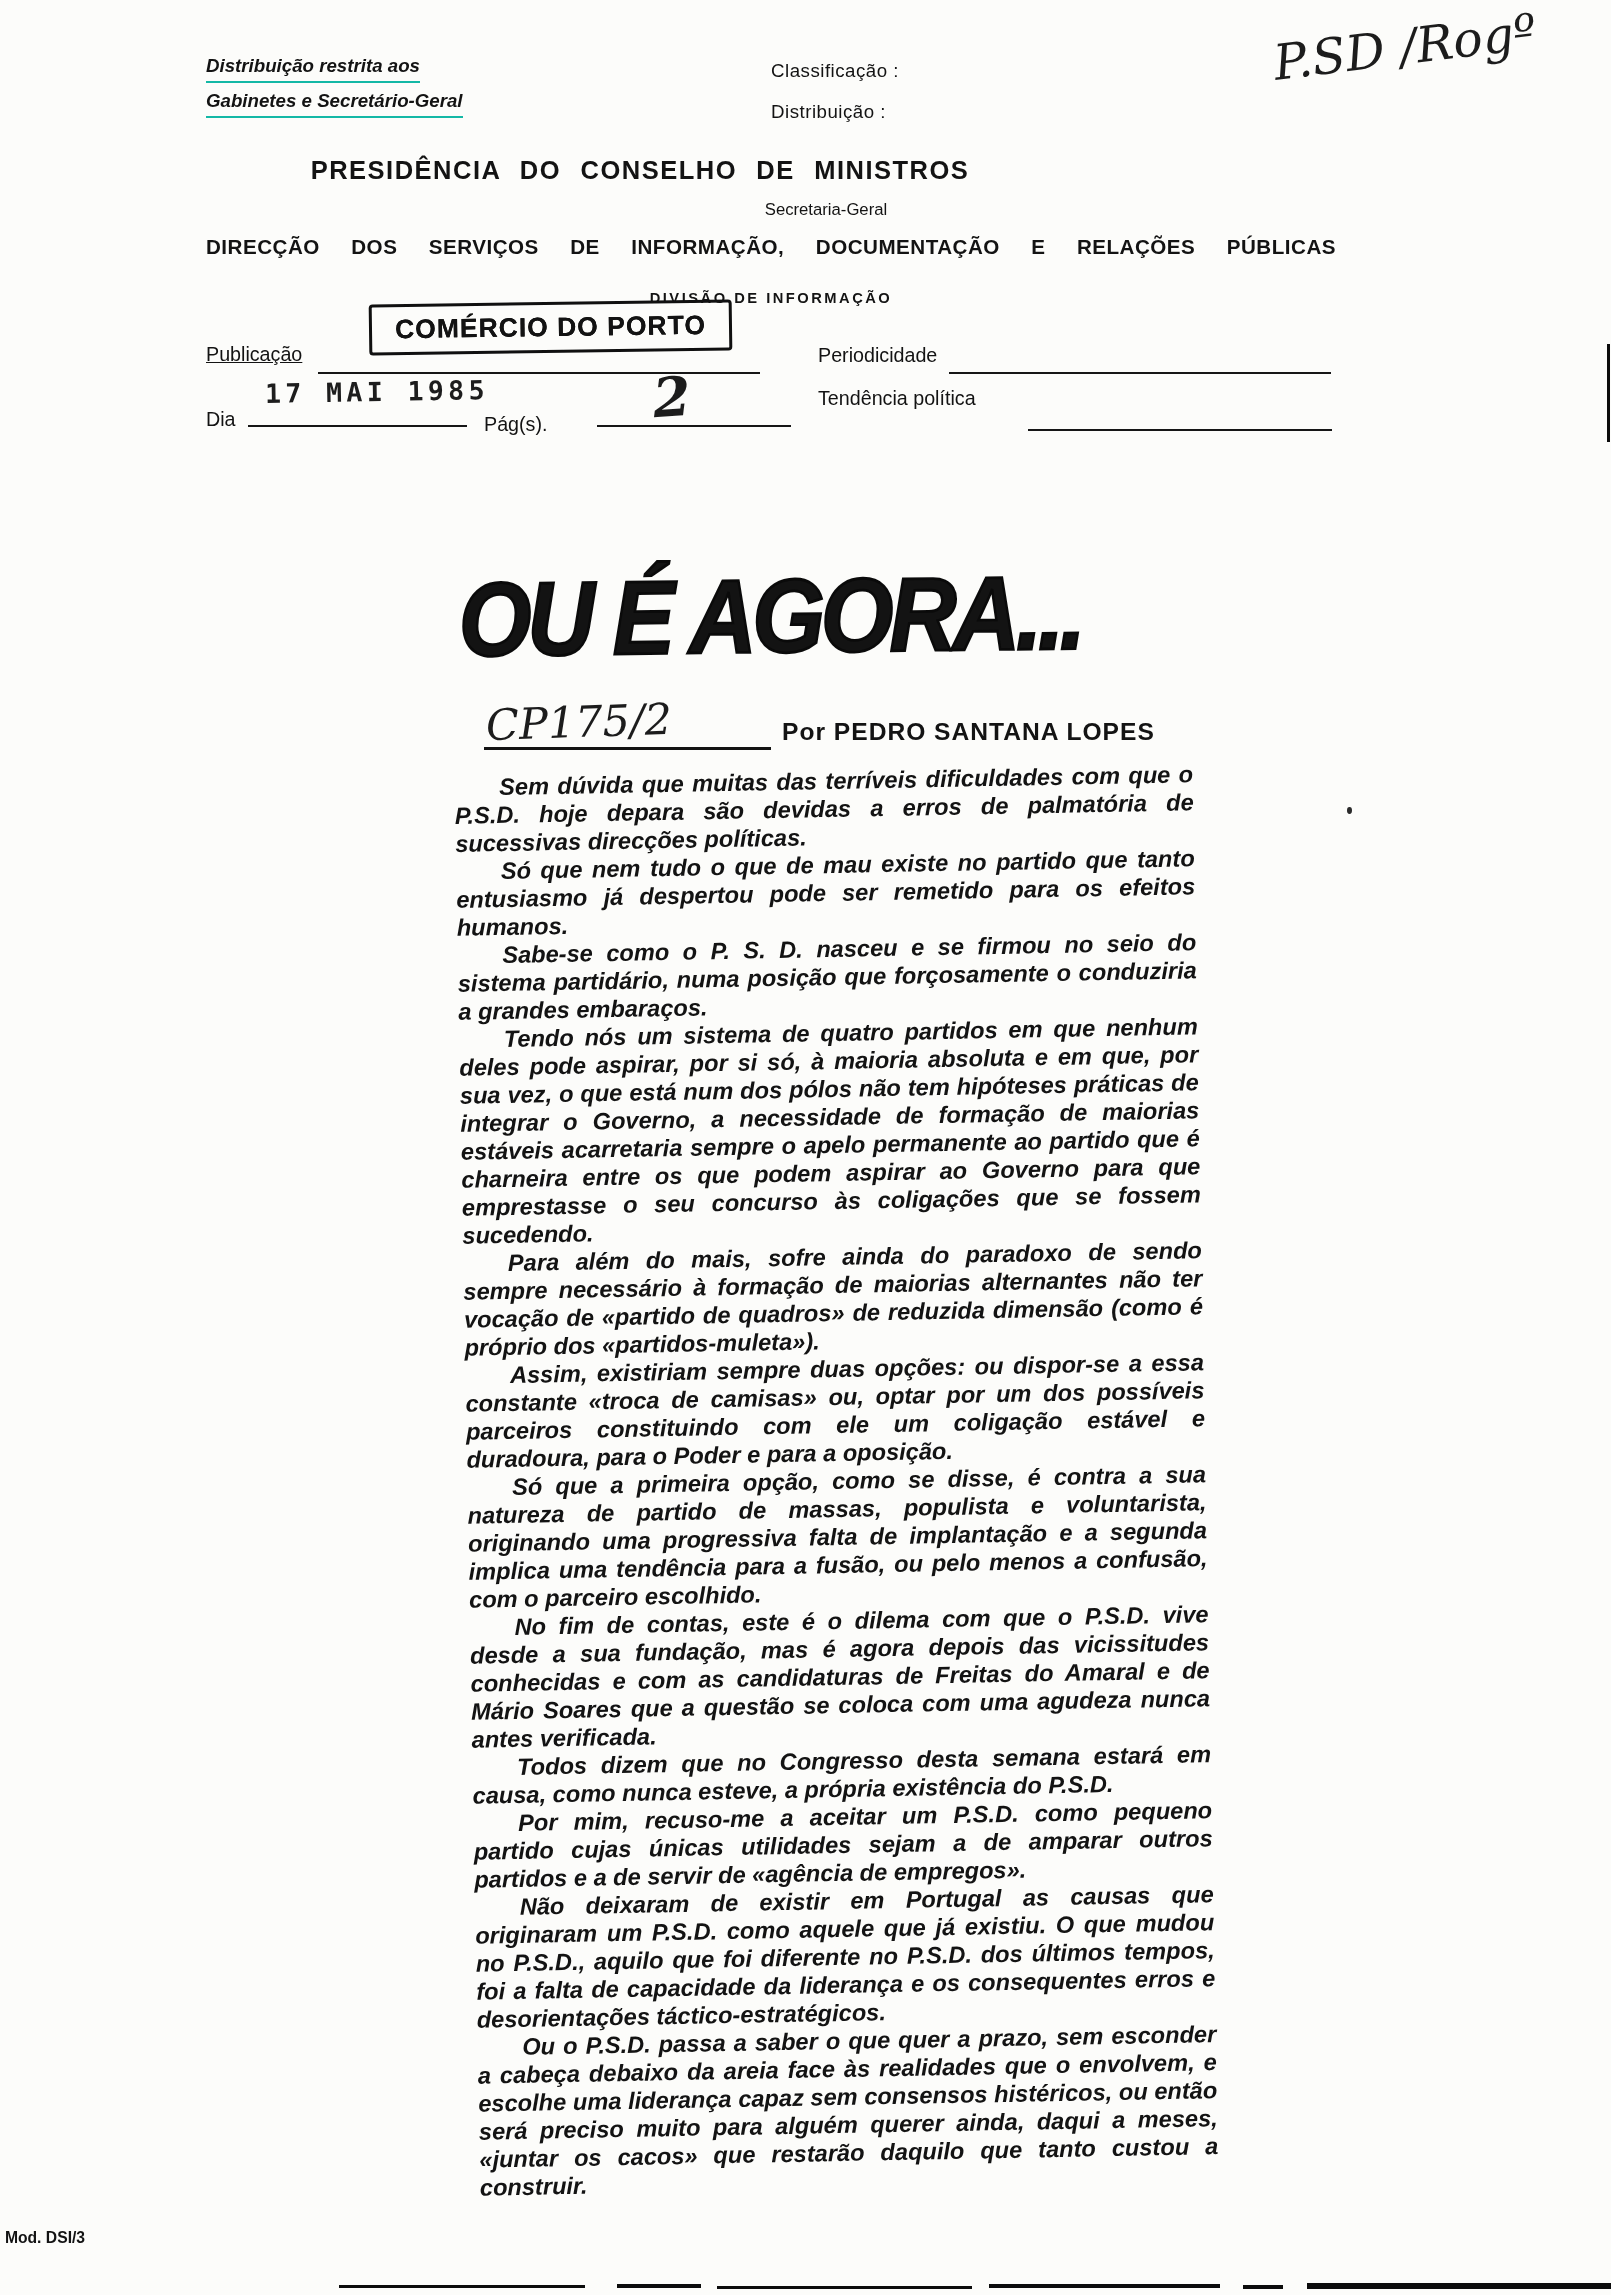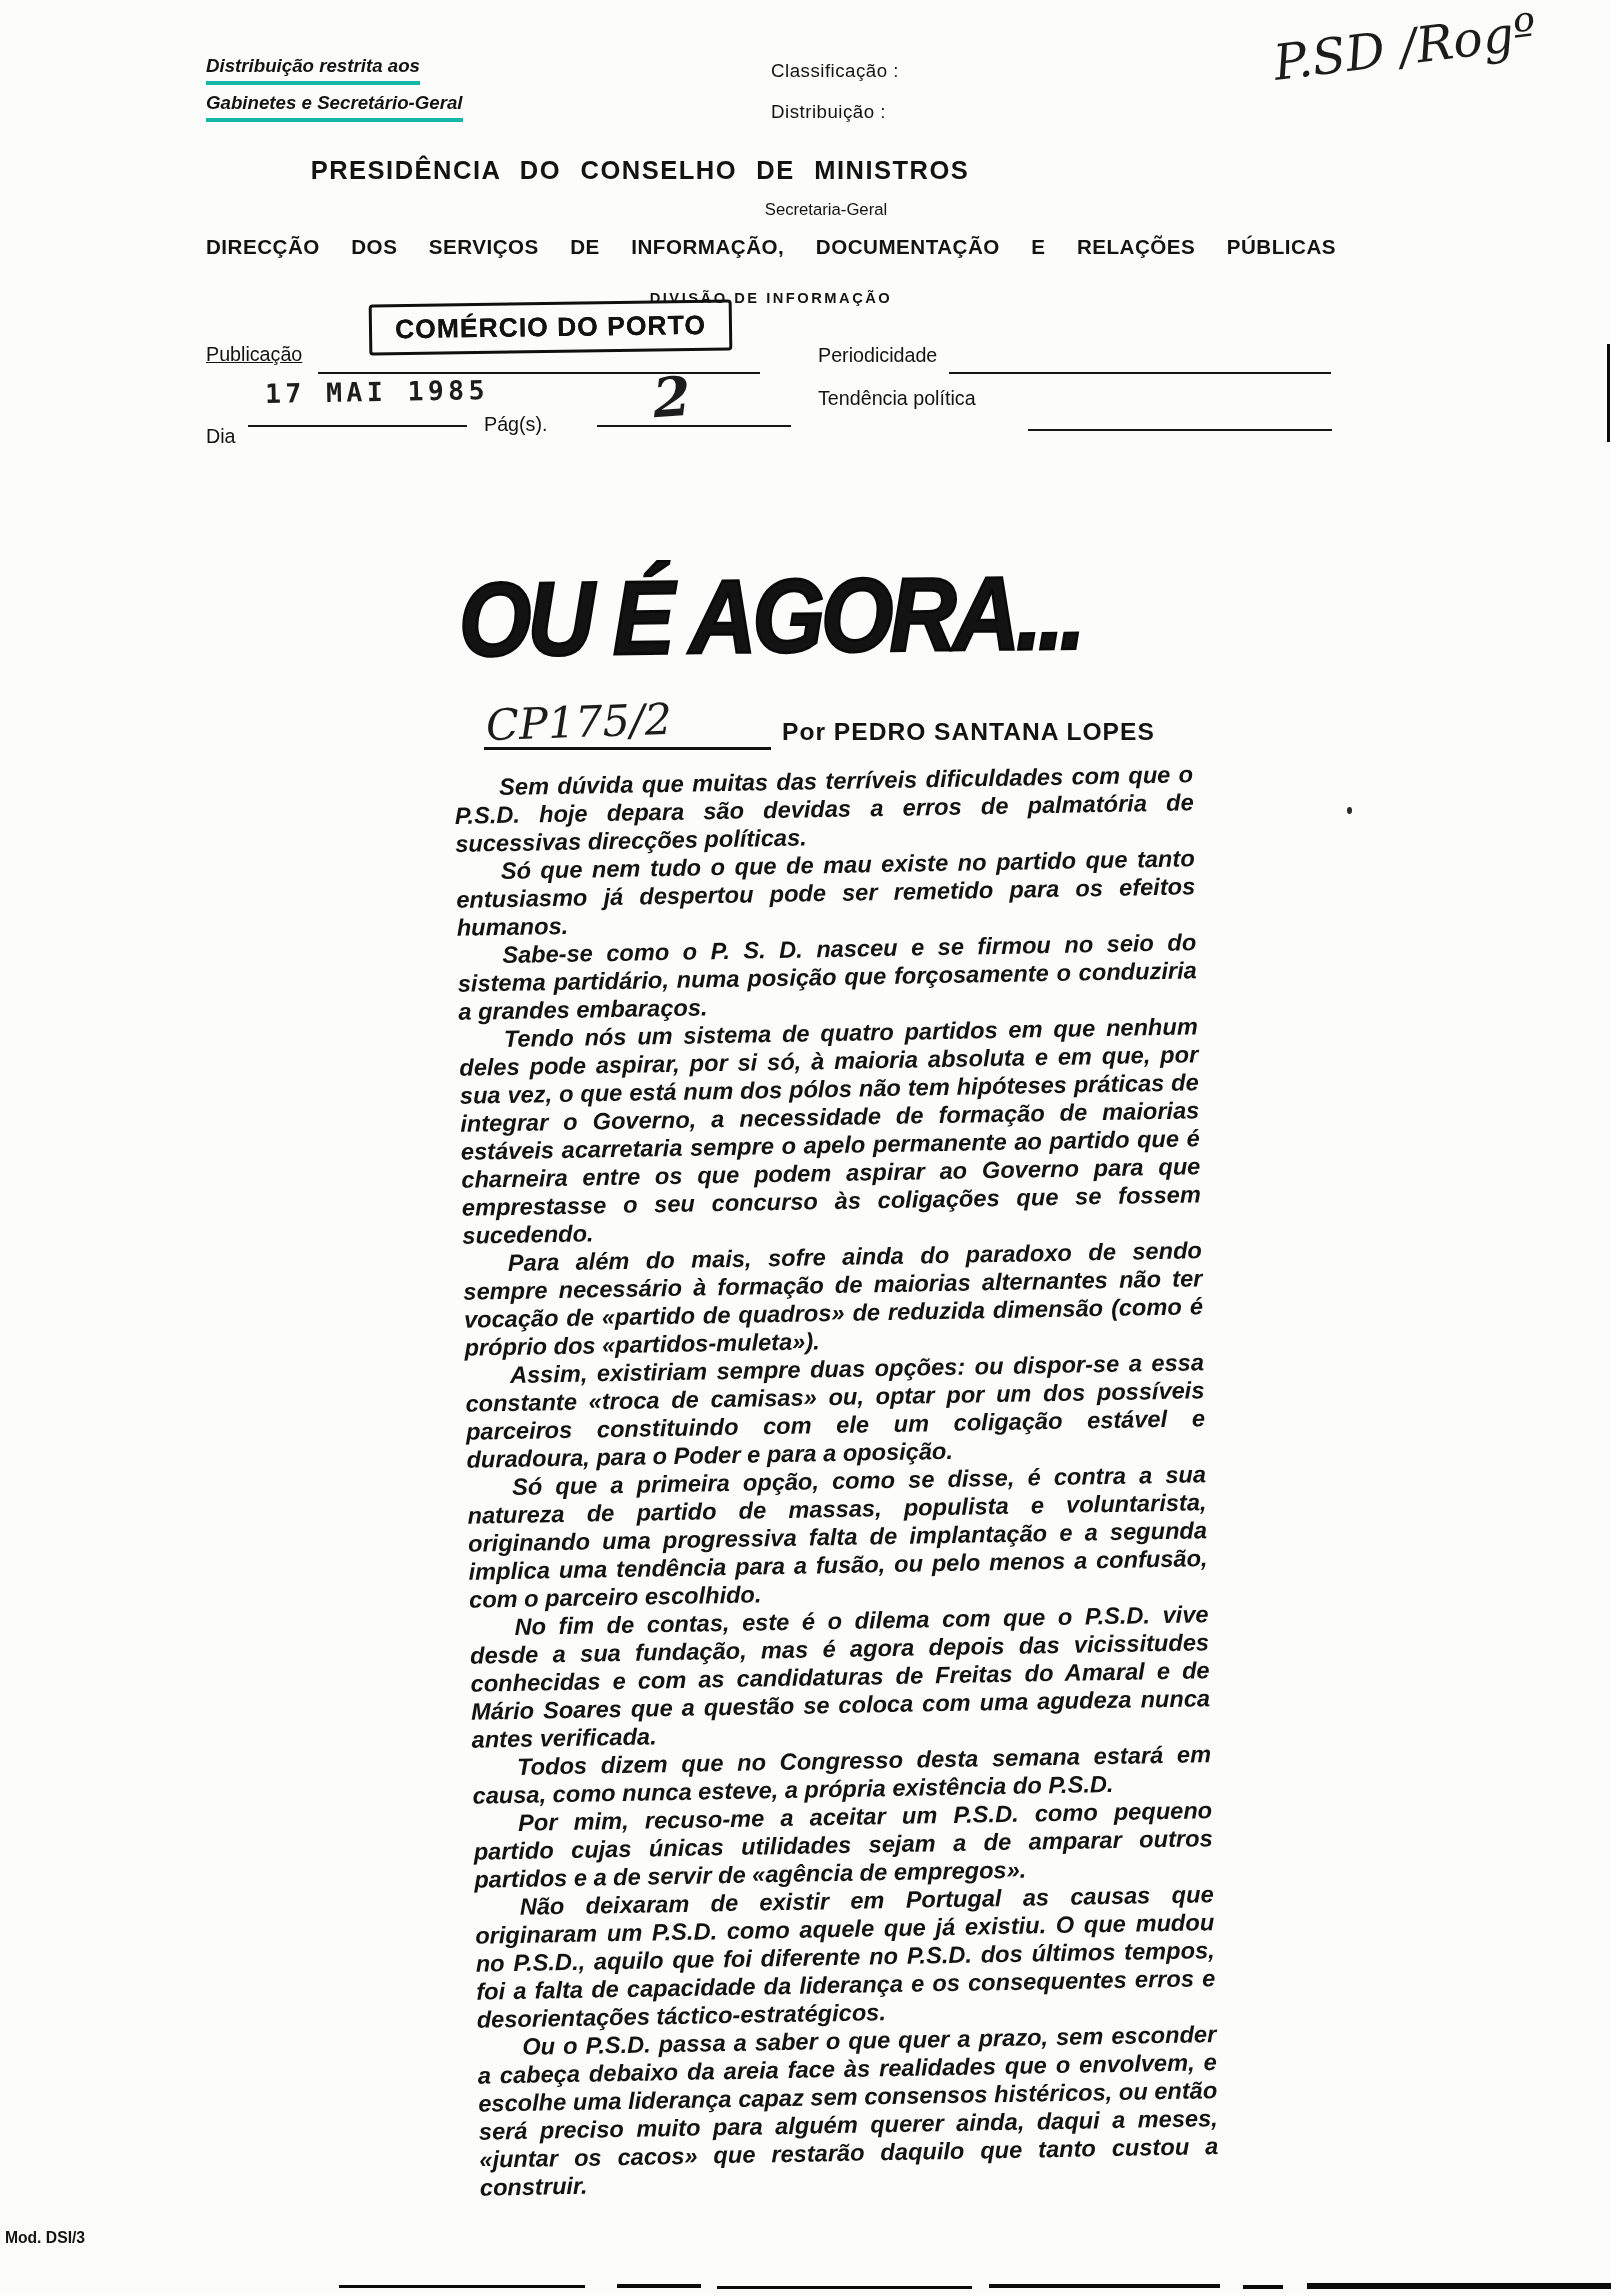--- a/index.html
+++ b/index.html
@@ -7,21 +7,21 @@
   .page {
     position:relative;
     width:1612px; height:2295px;
     background:#fcfcfa;
     color:#131313;
     font-family:"Liberation Sans", sans-serif;
     overflow:hidden;
   }
   
   .dist-note { position:absolute; left:206px; top:55px; font-style:italic; font-weight:bold; font-size:18.7px; }
-  .dist-note .nline { display:inline-block; border-bottom:4px solid #14b8a6; padding-bottom:3.9px; margin-bottom:6.9px; }
+  .dist-note .nline { display:inline-block; border-bottom:2px solid #14b8a6; padding-bottom:3.9px; margin-bottom:6.9px; }
   .dist-note .nline + .nline { display:block; }
   
   .class-label { position:absolute; font-size:18.7px; letter-spacing:0.5px; }
   .lbl-class { left:771px; top:60px; }
   .lbl-dist  { left:771px; top:101px; }
   
   .hand { font-family:"DejaVu Serif", serif; font-style:italic; color:#1c1c1c; }
   .hand-top { position:absolute; left:1273px; top:18.7px; font-size:49px; transform:rotate(-7deg); }
   
   .org-title { position:absolute; left:0; width:1280px; top:156px; text-align:center;
@@ -93,21 +93,21 @@
   <div class="org-sub">Secretaria-Geral</div>
   <div class="org-dept">DIRECÇÃO DOS SERVIÇOS DE INFORMAÇÃO, DOCUMENTAÇÃO E RELAÇÕES PÚBLICAS</div>
   <div class="org-div">DIVISÃO DE INFORMAÇÃO</div>
 
   <div class="flabel" style="left:206px; top:343px;text-decoration:underline;">Publicação</div>
   <div class="fline" style="left:318px; top:372px; width:442px;"></div>
   <div class="stamp-box">COMÉRCIO DO PORTO</div>
   <div class="flabel" style="left:818px; top:344px;">Periodicidade</div>
   <div class="fline" style="left:949px; top:372px; width:382px;"></div>
 
-  <div class="flabel" style="left:206px; top:425px;">Dia</div>
+  <div class="flabel" style="left:206px; top:408px;">Dia</div>
   <div class="date-stamp">17 MAI 1985</div>
   <div class="fline" style="left:248px; top:425px; width:219px;"></div>
   <div class="flabel" style="left:484px; top:413px;">Pág(s).</div>
   <div class="hand hand-2">2</div>
   <div class="fline" style="left:597px; top:425px; width:194px;"></div>
   <div class="flabel" style="left:818px; top:387px;">Tendência política</div>
   <div class="fline" style="left:1028px; top:429px; width:304px;"></div>
 
   <div class="headline">OU É AGORA...</div>
   <div class="hand hand-code">CP175/2</div>

